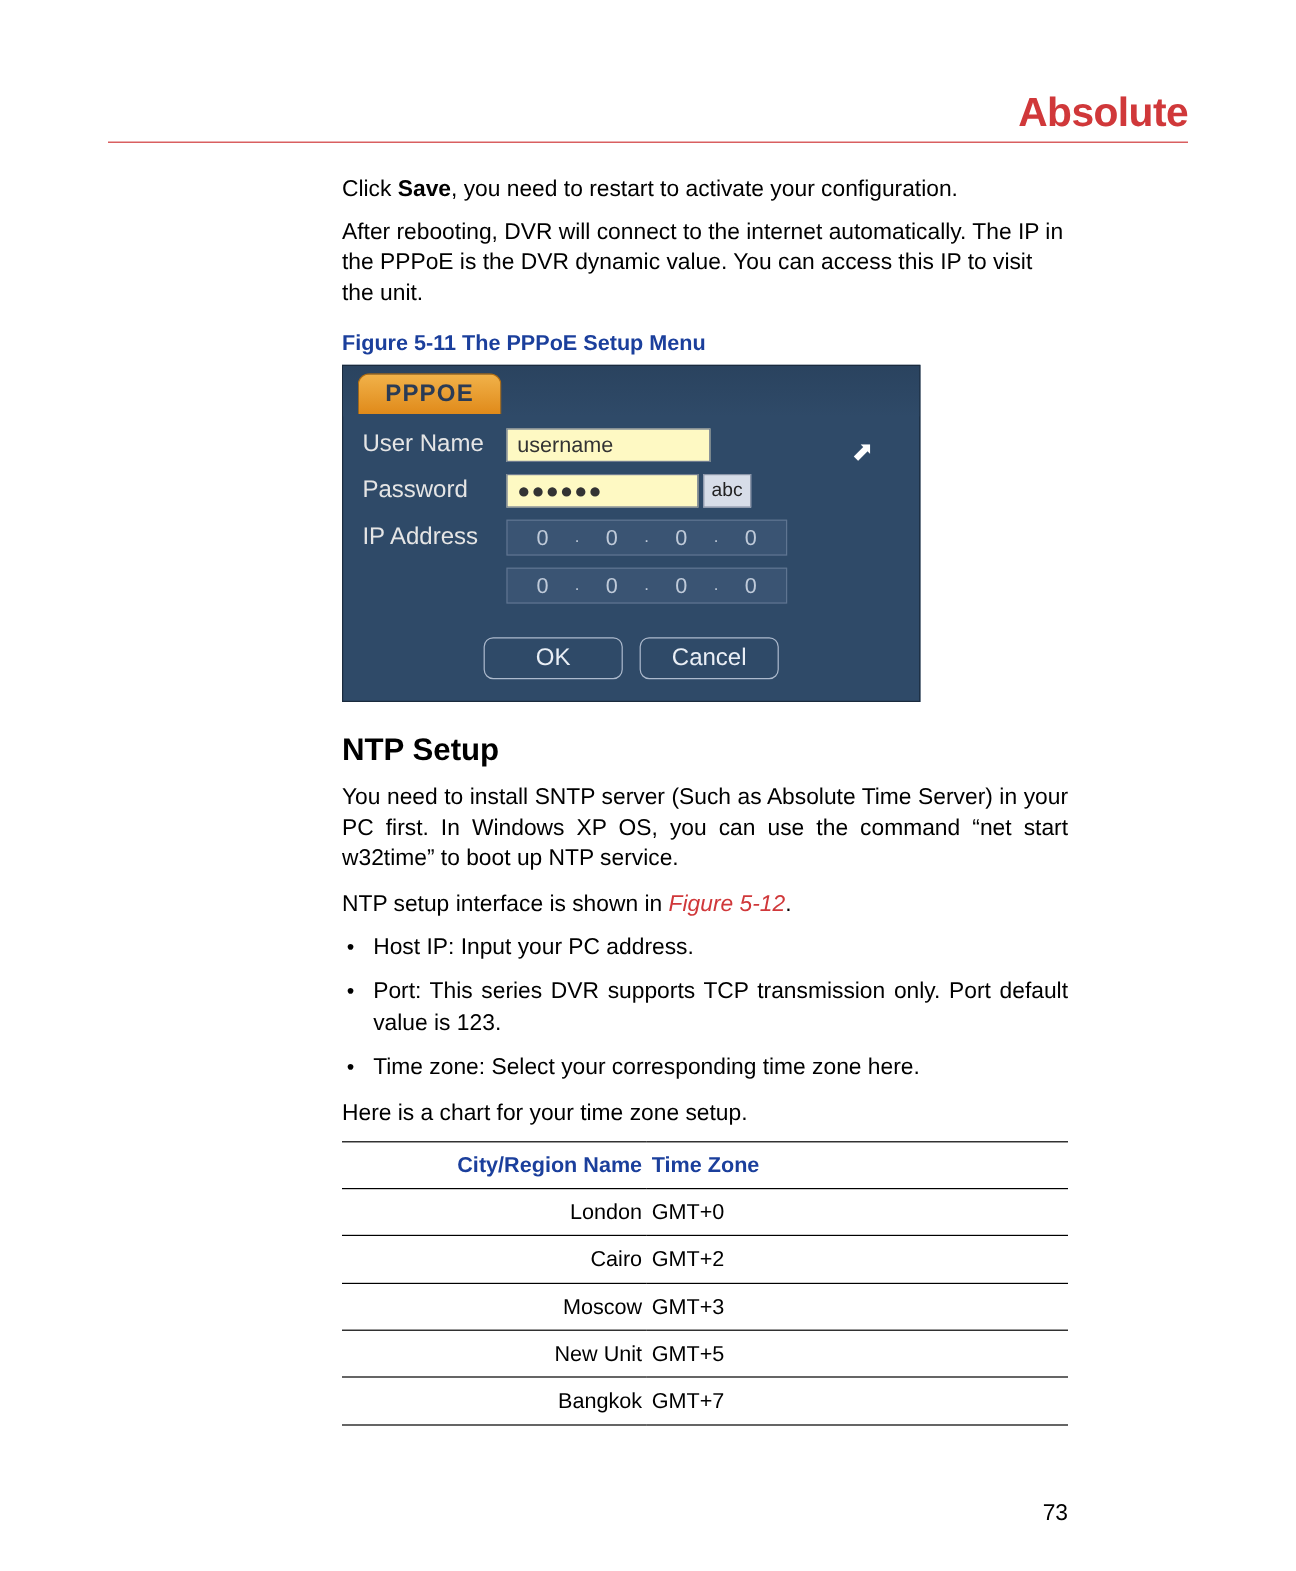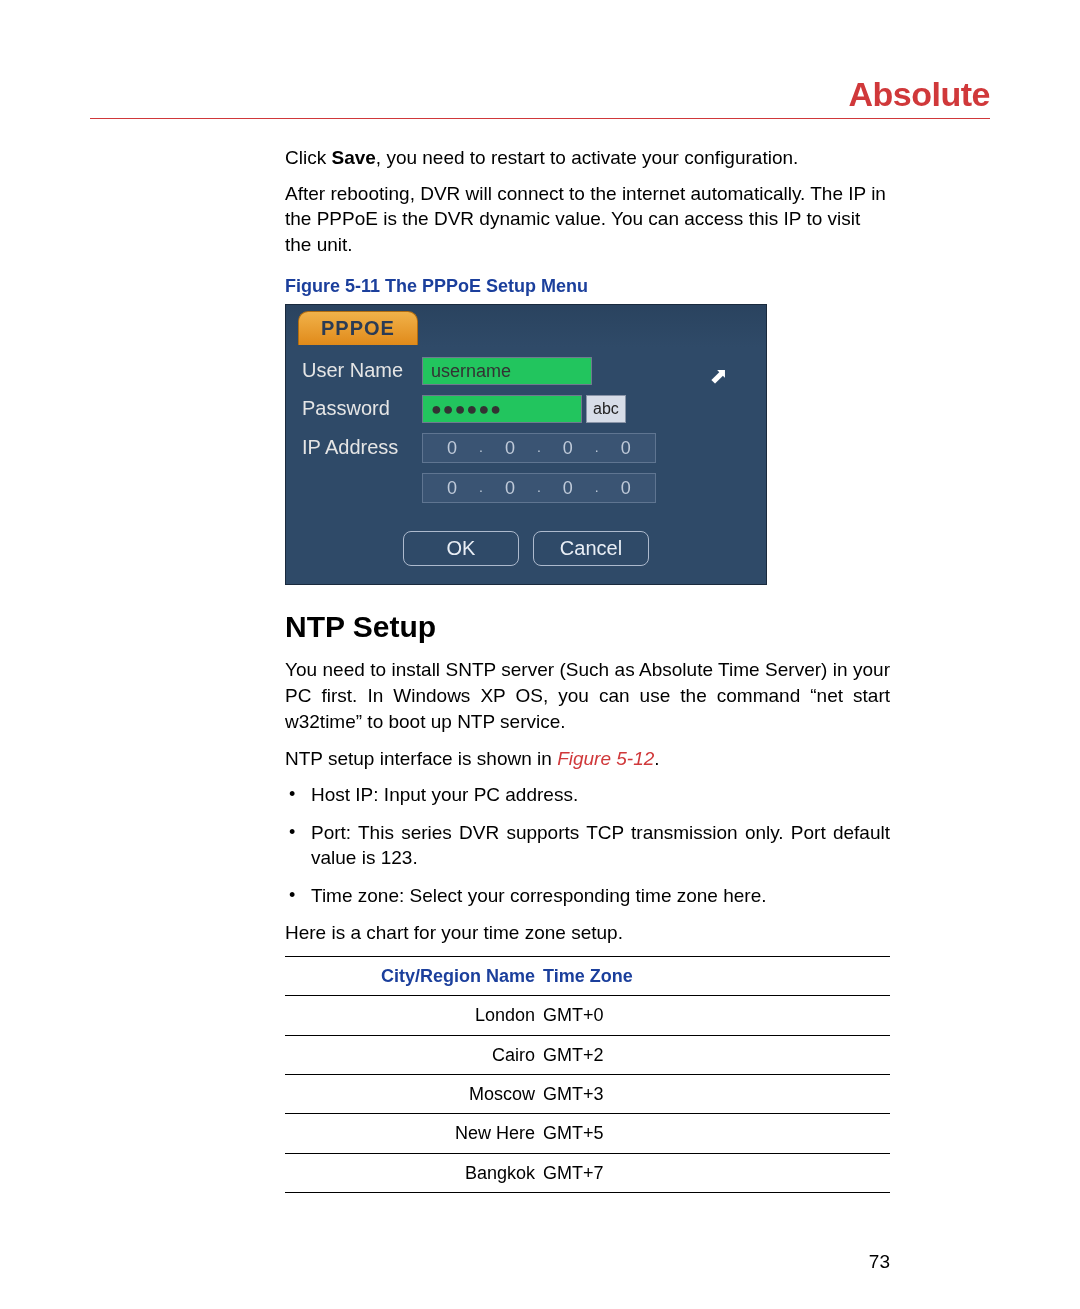--- a/index.html
+++ b/index.html
@@ -70,21 +70,21 @@
     }
     .pppoe-inner { padding: 10px 16px 18px 16px; }
     .row { display: flex; align-items: center; margin-bottom: 10px; }
     .row .lbl {
       color: #e5e5e5;
       font-size: 20px;
       width: 120px;
       flex: 0 0 120px;
     }
     .textfield {
-      background: #22c55e;
+      background: #fef9c3;
       border: 1px solid #6f7b8f;
       height: 28px;
       color: #333;
       padding: 2px 8px;
       font-size: 18px;
       display: inline-flex;
       align-items: center;
     }
     .uname { width: 170px; }
     .pwd { width: 160px; letter-spacing: 1px; font-weight: bold; }
@@ -133,21 +133,21 @@
       border: 1px solid #adbacd;
       border-radius: 8px;
       color: #e9eef5;
       font-size: 20px;
       padding: 3px 0;
       width: 116px;
       text-align: center;
     }
     
     h2.section {
-      font-size: 30px;
+      font-size: 26px;
       font-weight: bold;
       margin-bottom: 10px;
     }
     .just { text-align: justify; margin-bottom: 12px; }
     .ref-italic { color: #d0383a; font-style: italic; }
     ul.bullets { list-style: none; margin: 8px 0 12px 0; }
     ul.bullets li { position: relative; padding-left: 26px; margin-bottom: 12px; text-align: justify; }
     ul.bullets li::before {
       content: "•"; position: absolute; left: 4px; top: 0; font-size: 18px;
     }
@@ -268,21 +268,21 @@
         </tr>
       <tr>
           <td>Cairo</td>
           <td>GMT+2</td>
         </tr>
       <tr>
           <td>Moscow</td>
           <td>GMT+3</td>
         </tr>
       <tr>
-          <td>New Here</td>
+          <td>New Unit</td>
           <td>GMT+5</td>
         </tr>
       <tr>
           <td>Bangkok</td>
           <td>GMT+7</td>
         </tr>
     </tbody>
   </table>
 
 </div>

